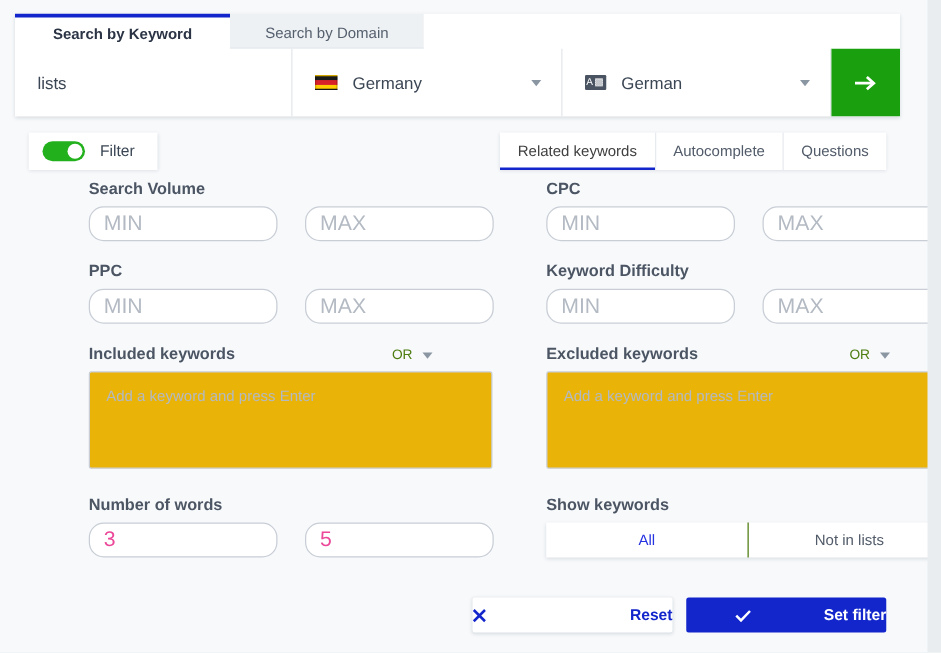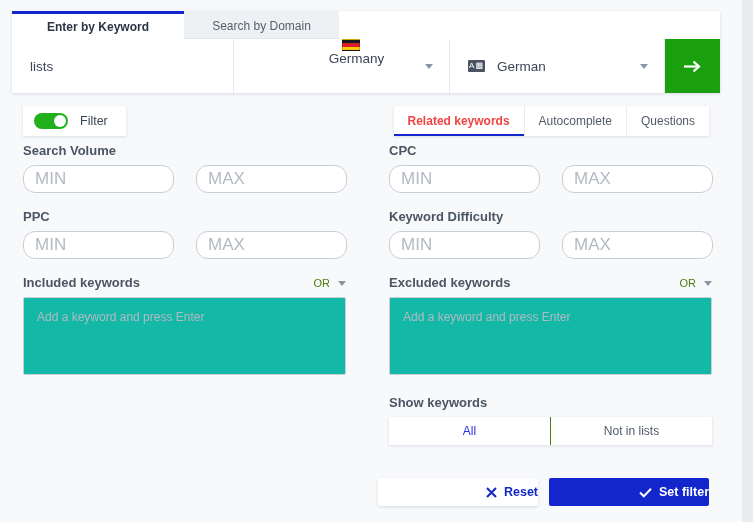--- a/index.html
+++ b/index.html
@@ -79,21 +79,21 @@
     color: #3b4654;
     border-right: 1px solid #e4e8ec;
     cursor: text;
   }
   .sel {
     display: flex; align-items: center;
     border-right: 1px solid #e4e8ec;
     cursor: pointer;
     position: relative;
   }
-  .sel.country { width: 216px; padding-left: 18px; flex-direction: column; }
+  .sel.country { width: 216px; padding-left: 18px; }
   .sel.language { width: 215px; padding-left: 18px; }
   .sel-label {
     font-size: 13.5px;
     color: #3b4654;
     margin-left: 12px;
   }
   .caret {
     position: absolute;
     right: 16px; top: 50%;
     margin-top: -2px;
@@ -171,22 +171,22 @@
     display: flex; align-items: center; justify-content: center;
     font-size: 12px;
     padding: 0 14px;
     color: #51five;
     color: #515b69;
     cursor: pointer;
     border-right: 1px solid #e7eaee;
   }
   .seg-tab:last-child { border-right: none; text-align: right; }
   .seg-tab.active {
-    color: #ef4444;
-    font-weight: bold;
+    color: #404040;
+    font-weight: normal;
     box-shadow: inset 0 -2px 0 #1226cc;
   }
 
   
   .panel {
     position: absolute;
     left: 0; top: 143px;
     width: 742px; height: 379px;
   }
   .col-left  { position: absolute; left: 23px;  width: 323px; }
@@ -205,21 +205,21 @@
     border: 1px solid #c9ced6;
     background: #ffffff;
     padding: 0 11px;
     font-size: 17px;
     color: #ec4899;
     border-radius: 12px;
     font-family: "Liberation Sans", sans-serif;
     outline: none;
   }
   .tinput::placeholder { color: #b3bac3; }
-  .blk { margin-bottom: 16px; }
+  .blk { margin-bottom: 16px; margin-left: 48px; }
 
   .kwhead {
     display: flex; align-items: baseline;
     justify-content: space-between;
     margin-bottom: 7px;
   }
   .ordrop {
     display: flex; align-items: center;
     font-size: 11px; color: #4d7c0f;
     cursor: pointer;
@@ -230,21 +230,21 @@
     position: absolute;
     right: 0; top: 50%; margin-top: -2px;
     width: 0; height: 0;
     border-left: 4px solid transparent;
     border-right: 4px solid transparent;
     border-top: 5px solid #8b96a3;
   }
   .tarea {
     width: 323px; height: 78px;
     border: 1px solid #c9ced6;
-    background: #14b8a6;
+    background: #eab308;
     border-radius: 2px;
     padding: 12px 13px;
     font-size: 12px;
     color: #3b4654;
     resize: none;
     font-family: "Liberation Sans", sans-serif;
     outline: none;
   }
   .tarea::placeholder { color: #b3bac3; }
 
@@ -266,21 +266,21 @@
   .showkw-opt.active { color: #2633e0; }
 
   
   .actions {
     position: absolute;
     right: 33px; bottom: 16px;
     display: flex; gap: 11px;
   }
   .btn {
     height: 28px;
-    display: flex; align-items: center; justify-content: flex-end;
+    display: flex; align-items: center; justify-content: space-between;
     gap: 7px;
     font-size: 12.5px;
     font-weight: bold;
     cursor: pointer;
     border-radius: 2px;
     margin-top: 21px;
   }
   .btn-reset {
     width: 160px;
     background: #ffffff;
@@ -297,21 +297,21 @@
 </head>
 <body>
 
 <div class="page">
   <div class="content">
 
     <div class="search-card">
 
       <div class="tabbar">
         <div class="tab keyword active">
-          <span>Enter by Keyword</span>
+          <span>Search by Keyword</span>
         </div>
         <div class="tab domain inactive">
           <span>Search by Domain</span>
         </div>
       </div>
 
       <div class="searchrow">
         <div class="kw-input">
           <span>lists</span>
         </div>
@@ -380,20 +380,27 @@
           <div class="kwhead">
             <span class="fieldlabel" style="margin-bottom:0;">Included keywords</span>
             <span class="ordrop">
               <span>OR</span>
               <span class="caret2"></span>
             </span>
           </div>
           <textarea class="tarea" placeholder="Add a keyword and press Enter" style=""></textarea>
         </div>
 
+        <div class="blk" style="margin-top:14px;">
+          <span class="fieldlabel">Number of words</span>
+          <div class="pair">
+            <input class="tinput" type="text" value="3" style="">
+            <input class="tinput" type="text" value="5" style="">
+          </div>
+        </div>
       </div>
 
       <div class="col-right" style="top:0;">
 
         <div class="blk">
           <span class="fieldlabel">CPC</span>
           <div class="pair">
             <input class="tinput" type="text" placeholder="MIN" style="">
             <input class="tinput" type="text" placeholder="MAX" style="">
           </div>

